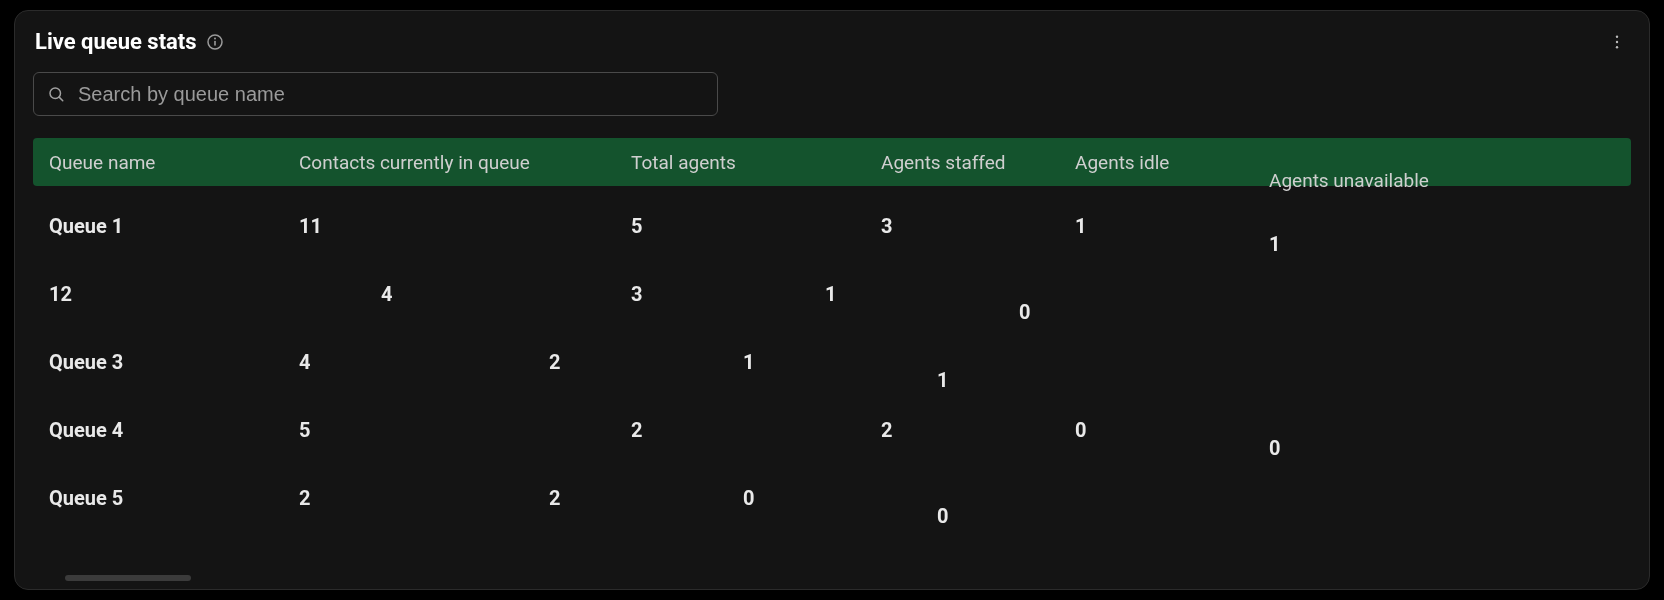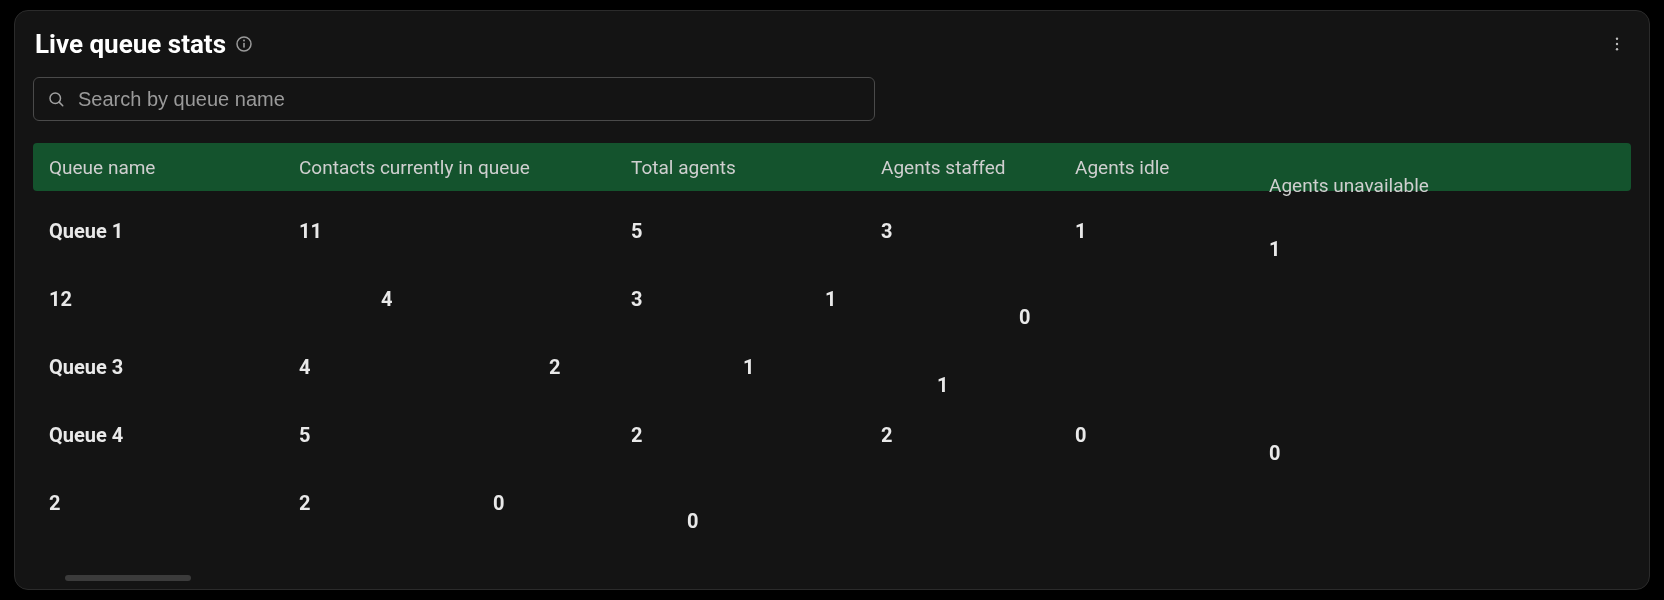--- a/index.html
+++ b/index.html
@@ -31,21 +31,21 @@
     margin-bottom: 18px;
     padding: 0 2px;
   }
   .title-wrap {
     display: flex;
     align-items: center;
     gap: 10px;
   }
   .title {
     color: #fff;
-    font-size: 26px;
+    font-size: 22px;
     font-weight: 700;
   }
   .info-icon {
     width: 16px;
     height: 16px;
     color: #9a9a9a;
     display: inline-flex;
     align-items: center;
     justify-content: center;
     cursor: pointer;
@@ -62,21 +62,21 @@
     justify-content: center;
     color: #bcbcbc;
     cursor: pointer;
   }
   .more-btn svg {
     width: 18px;
     height: 18px;
   }
   .search-wrap {
     position: relative;
-    width: 842px;
+    width: 685px;
     margin-bottom: 22px;
   }
   .search-icon {
     position: absolute;
     left: 14px;
     top: 50%;
     transform: translateY(-50%);
     width: 18px;
     height: 18px;
     color: #a0a0a0;
@@ -217,20 +217,21 @@
     </div>
     <div class="tbody-row">
       <div class="td c-name">Queue 4</div>
       <div class="td c-contacts">5</div>
       <div class="td c-total">2</div>
       <div class="td c-staffed">2</div>
       <div class="td c-idle">0</div>
       <div class="td c-unavail">0</div>
     </div>
     <div class="tbody-row">
+      <div class="td c-name">Queue 5</div>
       <div class="td c-total">2</div>
       <div class="td c-staffed">2</div>
       <div class="td c-idle">0</div>
       <div class="td c-unavail">0</div>
     </div>
   </div>
 
   <div class="scroll-track"></div>
 </div>
 

